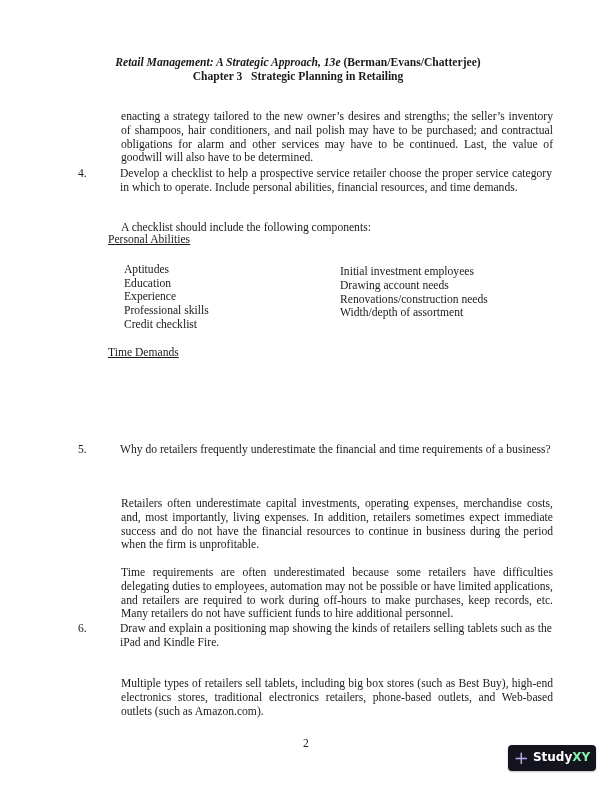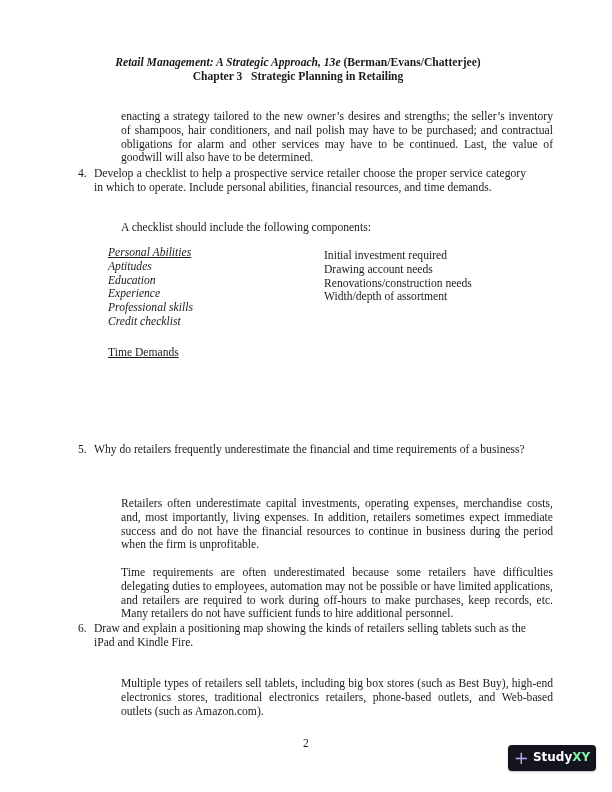--- a/index.html
+++ b/index.html
@@ -11,23 +11,23 @@
   .header {
     position: absolute; top: 56px; left: 0; width: 596px;
     text-align: center; font-weight: bold; font-size: 11.6px; line-height: 13.6px;
   }
   .header .title-line span.ital { font-style: italic; }
   .content { position: absolute; left: 108px; width: 432px; }
   .para { text-align: justify; margin: 13px; }
   .para.last-left { text-align-last: left; }
   .item-row { position: absolute; left: 78px; width: 462px; }
   .item-row .num { position: absolute; left: 0; top: 0; }
-  .item-row .text { position: absolute; left: 16px; width: 432px; text-align: justify; }
+  .item-row .text { position: absolute; left: 42px; width: 432px; text-align: justify; }
   .ul { text-decoration: underline; }
-  .list { margin: 0; padding: 0; list-style: none; }
+  .list { margin: 16px; padding: 0; list-style: none; }
   .col-left { position: absolute; left: 108px; }
   .col-right { position: absolute; left: 324px; }
   .page-num { position: absolute; top: 737px; left: 0; width: 612px; text-align: center; }
   .badge {
     position: absolute; left: 508px; top: 745px; width: 88px; height: 26px;
     background: #14141f; border-radius: 4px;
     display: flex; align-items: center; justify-content: center;
     font-family: "DejaVu Sans", sans-serif; font-weight: bold; font-size: 12px;
     color: #ffffff; box-shadow: 0 1px 2px rgba(0,0,0,0.25);
   }
@@ -46,34 +46,34 @@
 </div>
 
 <p class="para last-left content" style="top:97px;">enacting a strategy tailored to the new owner’s desires and strengths; the seller’s inventory of shampoos, hair conditioners, and nail polish may have to be purchased; and contractual obligations for alarm and other services may have to be continued. Last, the value of goodwill will also have to be determined.</p>
 
 <div class="item-row" style="top:167px;">
   <span class="num">4.</span>
   <span class="text" style="text-align-last:left;">Develop a checklist to help a prospective service retailer choose the proper service category in which to operate. Include personal abilities, financial resources, and time demands.</span>
 </div>
 <p class="para content" style="top:208px;">A checklist should include the following components:</p>
 
-<div class="col-left" style="top:246px;font-style:italic;">
+<div class="col-left" style="top:233px;">
   <div class="ul">Personal Abilities</div>
   <ul class="list">
     <li>Aptitudes</li>
     <li>Education</li>
     <li>Experience</li>
     <li>Professional skills</li>
     <li>Credit checklist</li>
   </ul>
 </div>
 
 <div class="col-right" style="top:249px;">
   <ul class="list">
-    <li>Initial investment required</li>
+    <li>Initial investment employees</li>
     <li>Drawing account needs</li>
     <li>Renovations/construction needs</li>
     <li>Width/depth of assortment</li>
   </ul>
 </div>
 
 <div class="col-left" style="top:346px;">
   <div class="ul">Time Demands</div>
 </div>
 

